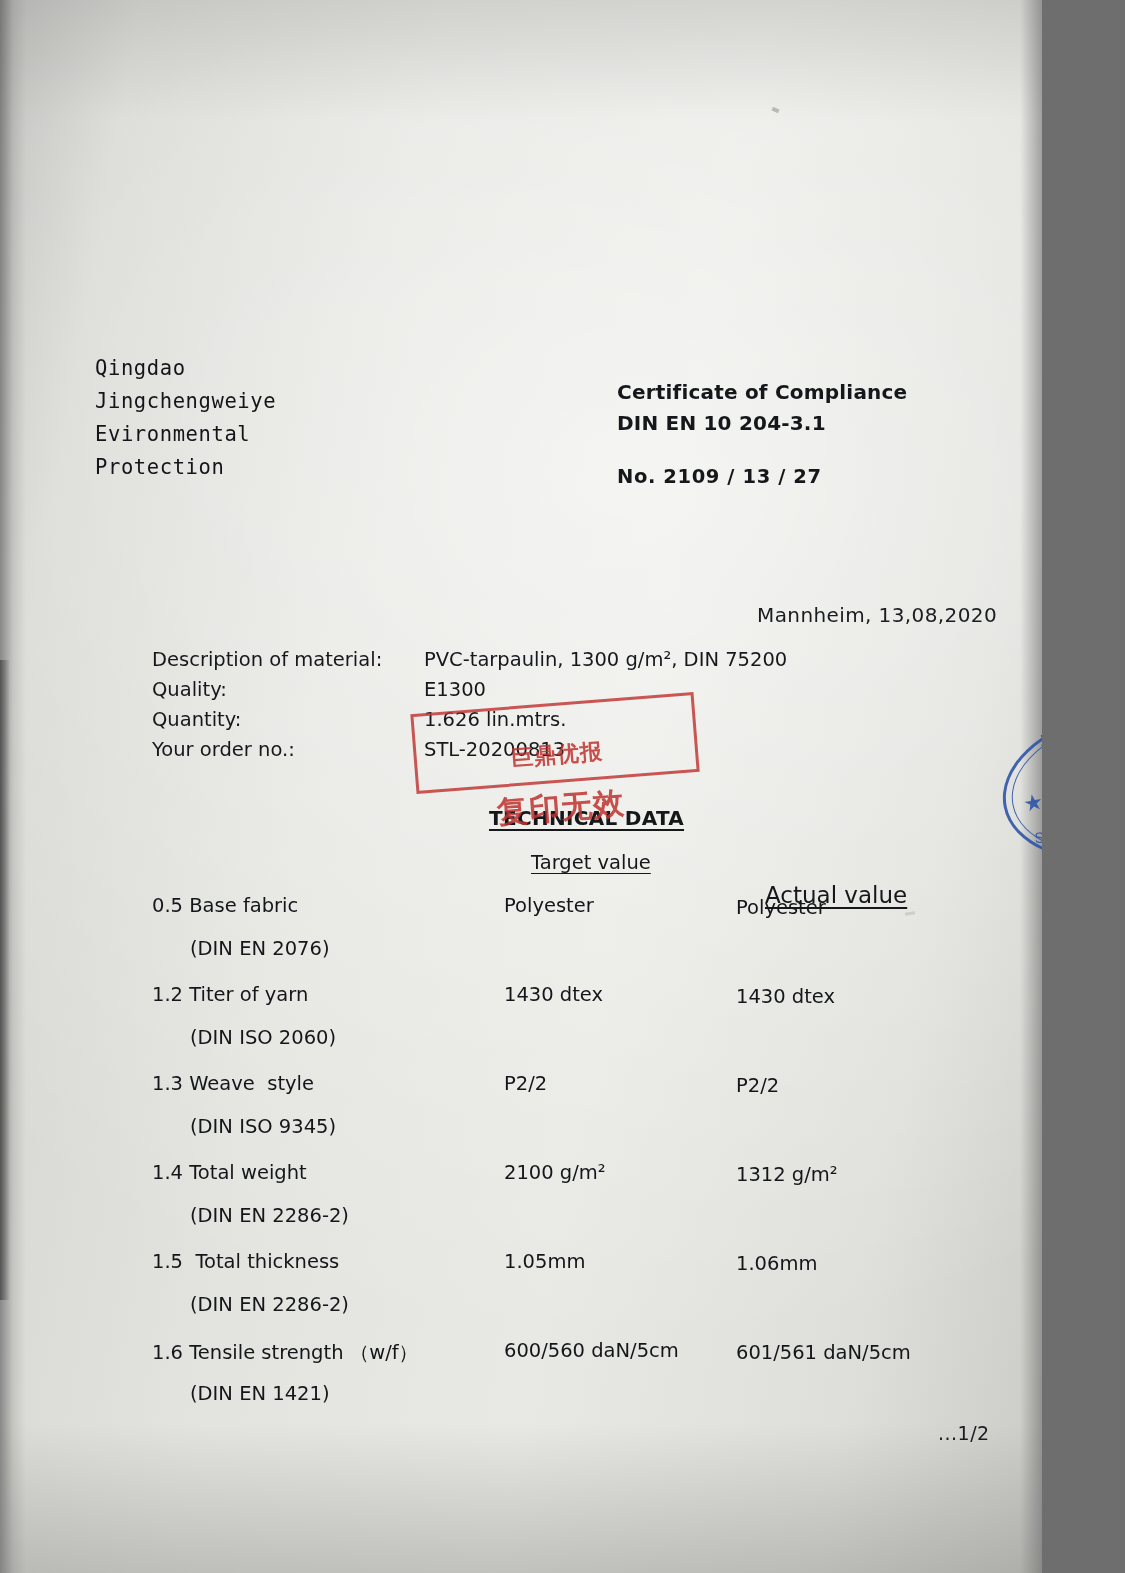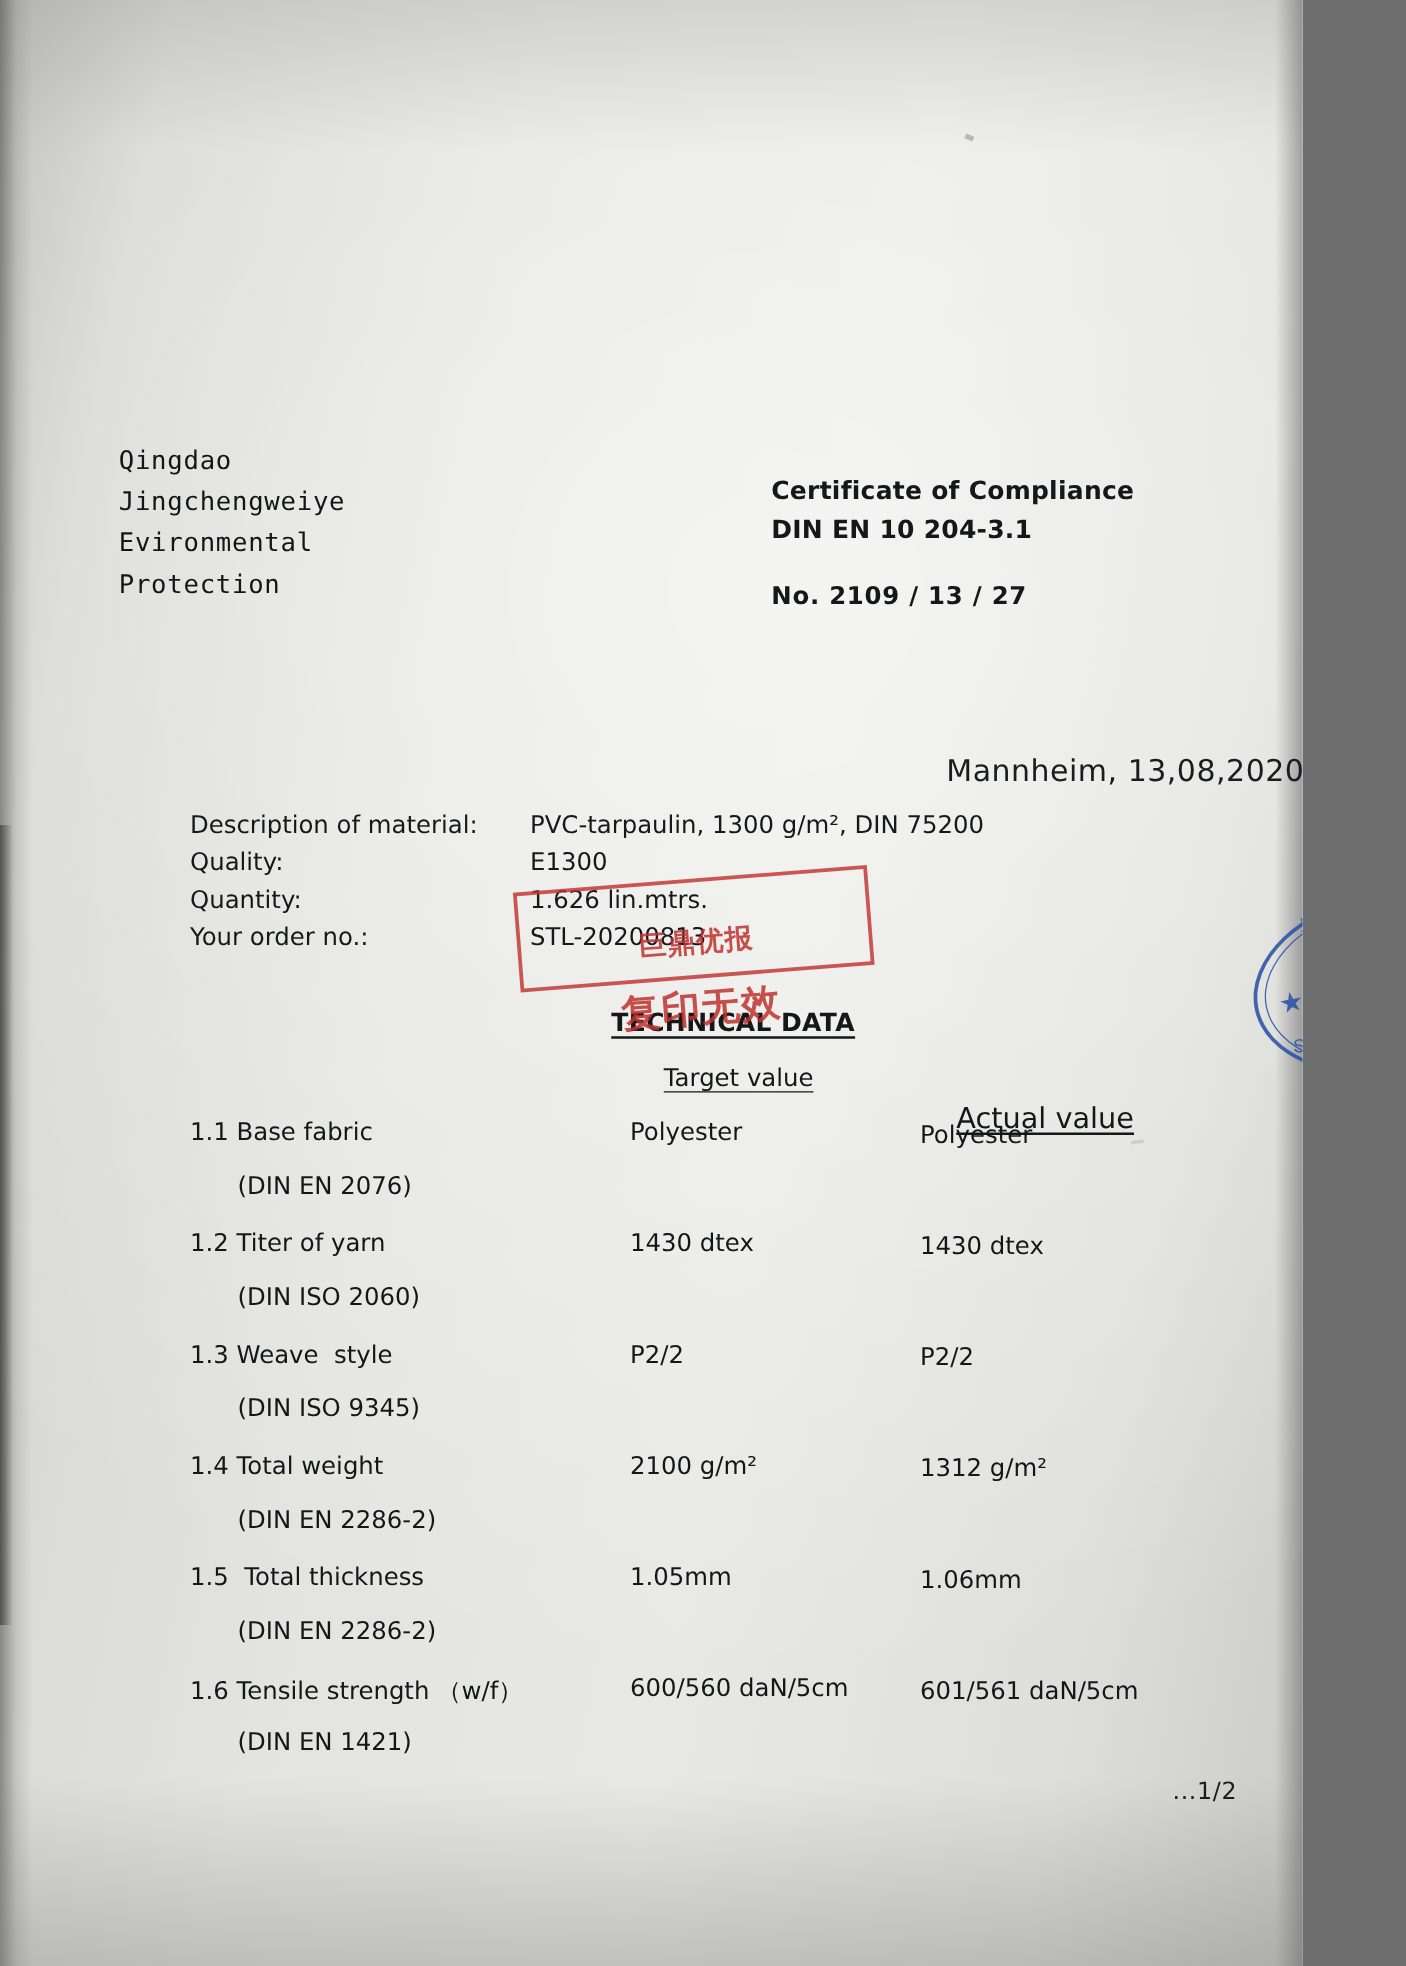--- a/index.html
+++ b/index.html
@@ -76,21 +76,21 @@
     letter-spacing: 0.2px;
   }
   #cert-no {
     left: 617px; top: 465px;
     font-size: 19.5px;
     font-weight: bold;
     letter-spacing: 0.6px;
   }
   #place-date {
     left: 757px; top: 603px;
-    font-size: 24px;
+    font-size: 20px;
     letter-spacing: 0.4px;
     color: #1a1c20;
   }
 
   
   #meta {
     position: absolute;
     left: 152px; top: 645px;
     font-size: 19.5px;
     line-height: 30px;
@@ -278,21 +278,21 @@
       <span class="lbl">Your order no.:</span><span class="val">STL-20200813</span>
     </span>
   </div>
 
   <div class="txt" id="tech-heading">TECHNICAL DATA</div>
   <div class="txt" id="col-target">Target value</div>
   <div class="txt" id="col-actual">Actual value</div>
 
   <div id="rows">
     <div class="trow">
-      <span class="no-name">1.1 Base fabric</span>
+      <span class="no-name">0.5 Base fabric</span>
       <span class="std">(DIN EN 2076)</span>
       <span class="target">Polyester</span>
       <span class="actual">Polyester</span>
     </div>
     <div class="trow">
       <span class="no-name">1.2 Titer of yarn</span>
       <span class="std">(DIN ISO 2060)</span>
       <span class="target">1430 dtex</span>
       <span class="actual">1430 dtex</span>
     </div>

